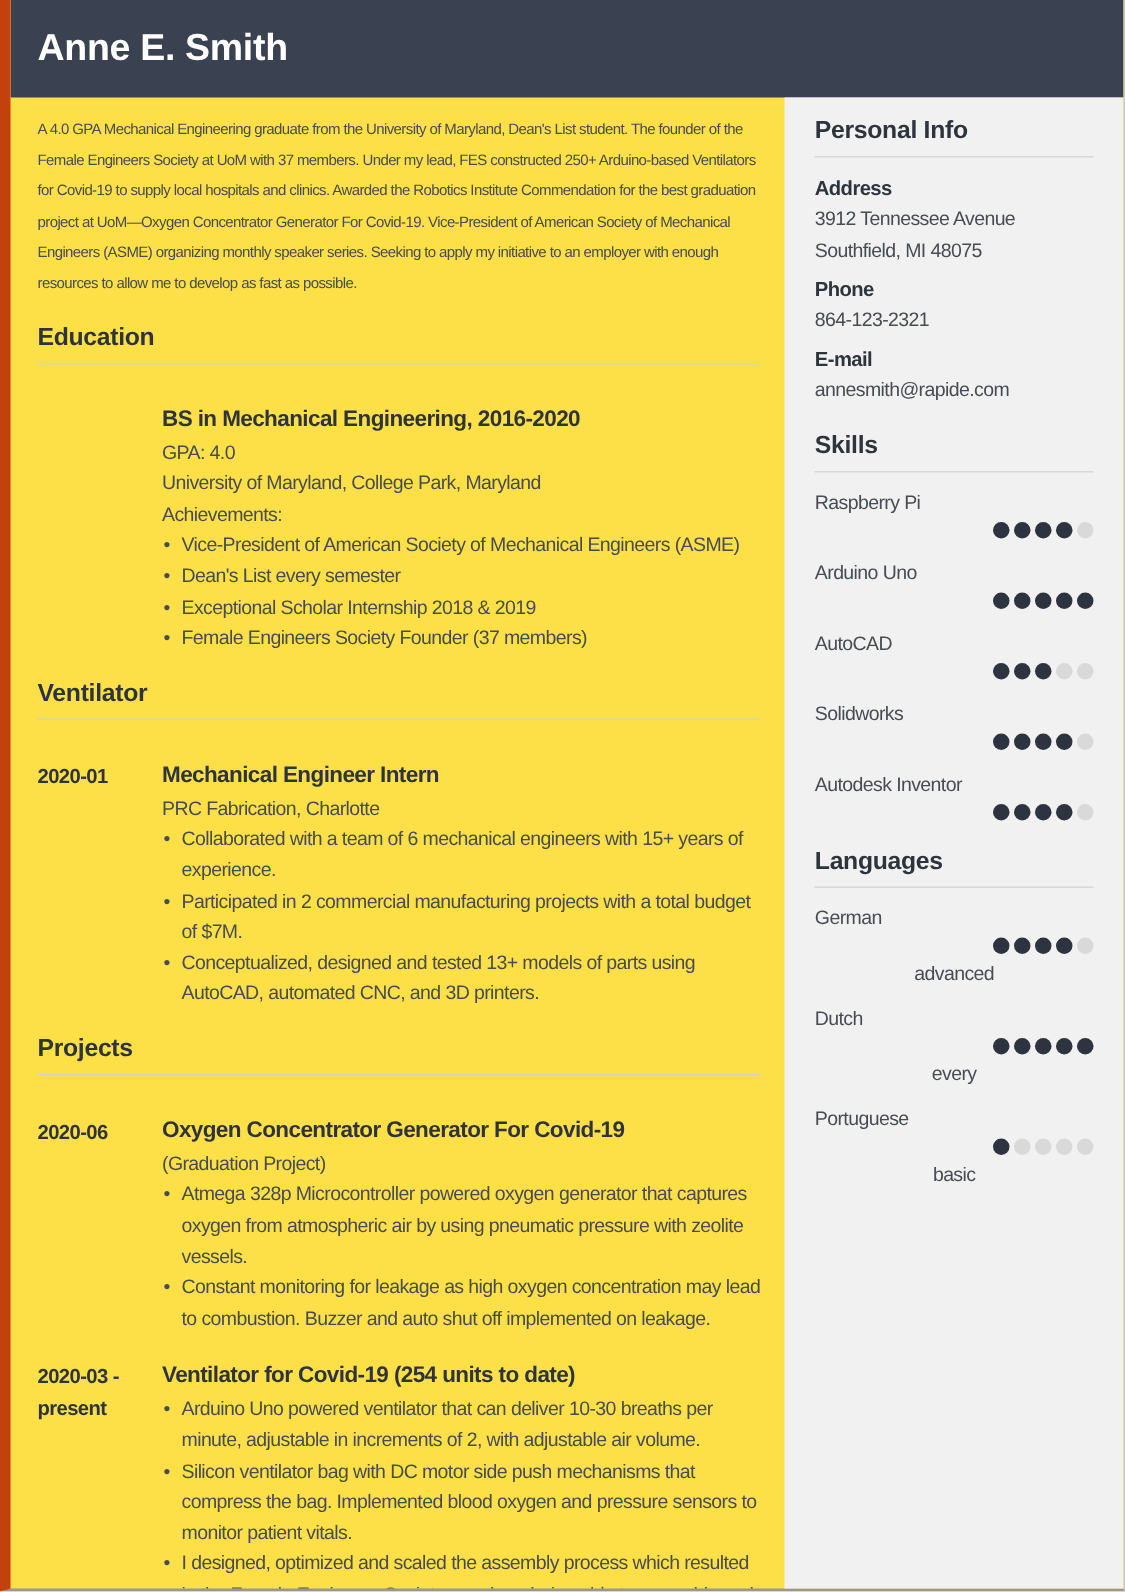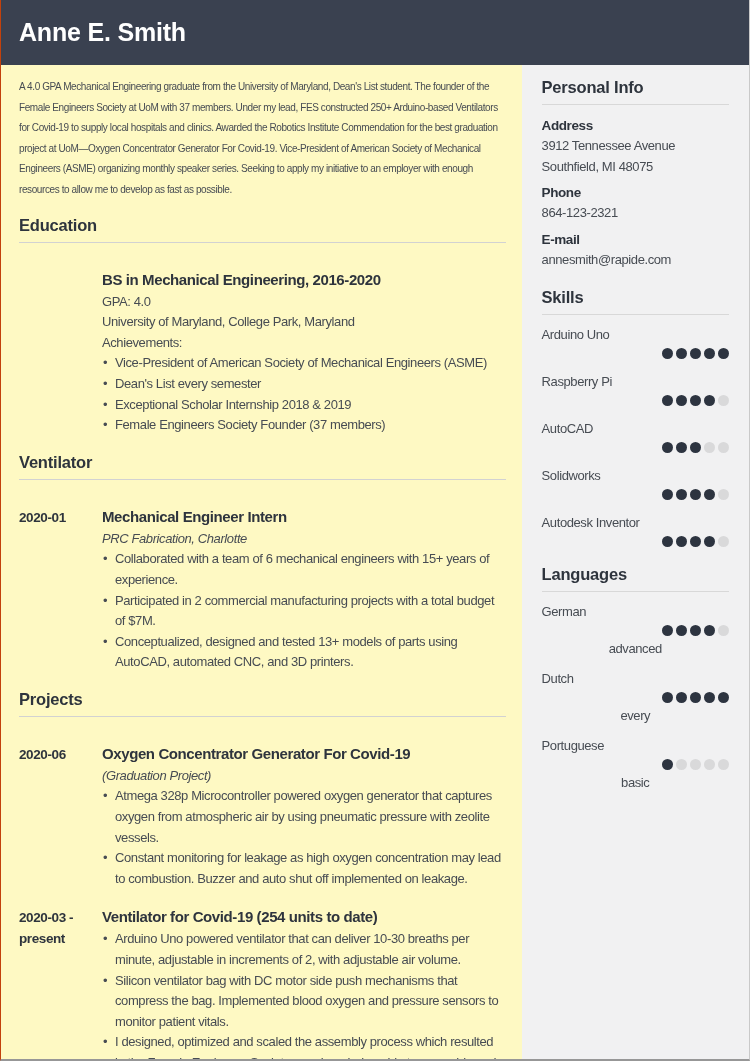--- a/index.html
+++ b/index.html
@@ -3,25 +3,25 @@
 <meta charset="utf-8">
 <style>
   * { margin:0; padding:0; box-sizing:border-box; }
   html,body { background:#ffffff; }
   .page {
     position:relative;
     width:750px; height:1061px;
     font-family:"Liberation Sans", sans-serif;
     color:var(--body-text,#474c53);
     letter-spacing:-0.4px;
-    border-left:1px solid #c2410c;
+    border-left:7px solid #c2410c;
     border-right:1px solid #c9c9c9;
     border-bottom:2px solid #979797;
     overflow:hidden;
-    background:#fef9c3;
+    background:#fde047;
   }
   .header {
     height:65px;
     background:var(--header-bg,#3a4150);
     display:flex; align-items:center;
     padding:0 18px;
   }
   .name {
     color:#ffffff; font-size:25px; font-weight:bold; letter-spacing:-0.2px;
   }
@@ -43,21 +43,21 @@
   .date-col {
     width:83px; flex-shrink:0;
     font-weight:bold; font-size:13.5px; color:var(--heading-text,#2e343d);
     line-height:20.6px; padding-top:2px;
   }
   .content-col { flex:1; }
   .entry-title {
     font-size:15px; font-weight:bold; color:var(--heading-text,#2e343d);
     line-height:21px; margin-bottom:2px;
   }
-  .entry-sub { font-style:italic; font-size:13px; line-height:20.6px; }
+  .entry-sub { font-size:13px; line-height:20.6px; }
   .edu-line { font-size:13px; line-height:20.6px; }
   ul.bullets { list-style:none; }
   ul.bullets li {
     position:relative; padding-left:13px;
     font-size:13px; line-height:20.6px;
   }
   ul.bullets li::before { content:"\2022"; position:absolute; left:1px; }
 
   .side-title {
     font-size:16.5px; font-weight:bold; color:var(--heading-text,#2e343d);
@@ -164,37 +164,37 @@
         <div class="pi-value">Southfield, MI 48075</div>
         <div class="pi-label">Phone</div>
         <div class="pi-value">864-123-2321</div>
         <div class="pi-label">E-mail</div>
         <div class="pi-value">annesmith@rapide.com</div>
       </div>
 
       <div class="side-section">
         <h2 class="side-title">Skills</h2>
         <div class="skill-item">
+          <div class="skill-name">Raspberry Pi</div>
+          <div class="dots">
+              <span class="dot filled"></span>
+              <span class="dot filled"></span>
+              <span class="dot filled"></span>
+              <span class="dot filled"></span>
+              <span class="dot"></span>
+            </div>
+        </div>
+        <div class="skill-item">
           <div class="skill-name">Arduino Uno</div>
           <div class="dots">
               <span class="dot filled"></span>
               <span class="dot filled"></span>
               <span class="dot filled"></span>
               <span class="dot filled"></span>
               <span class="dot filled"></span>
-            </div>
-        </div>
-        <div class="skill-item">
-          <div class="skill-name">Raspberry Pi</div>
-          <div class="dots">
-              <span class="dot filled"></span>
-              <span class="dot filled"></span>
-              <span class="dot filled"></span>
-              <span class="dot filled"></span>
-              <span class="dot"></span>
             </div>
         </div>
         <div class="skill-item">
           <div class="skill-name">AutoCAD</div>
           <div class="dots">
               <span class="dot filled"></span>
               <span class="dot filled"></span>
               <span class="dot filled"></span>
               <span class="dot"></span>
               <span class="dot"></span>

